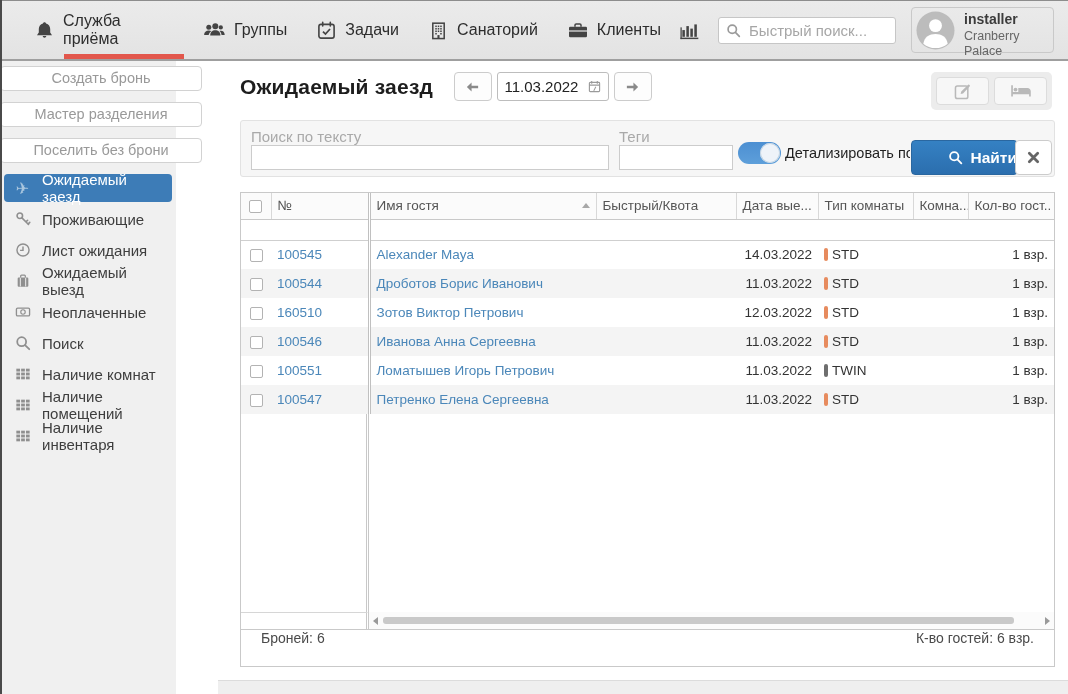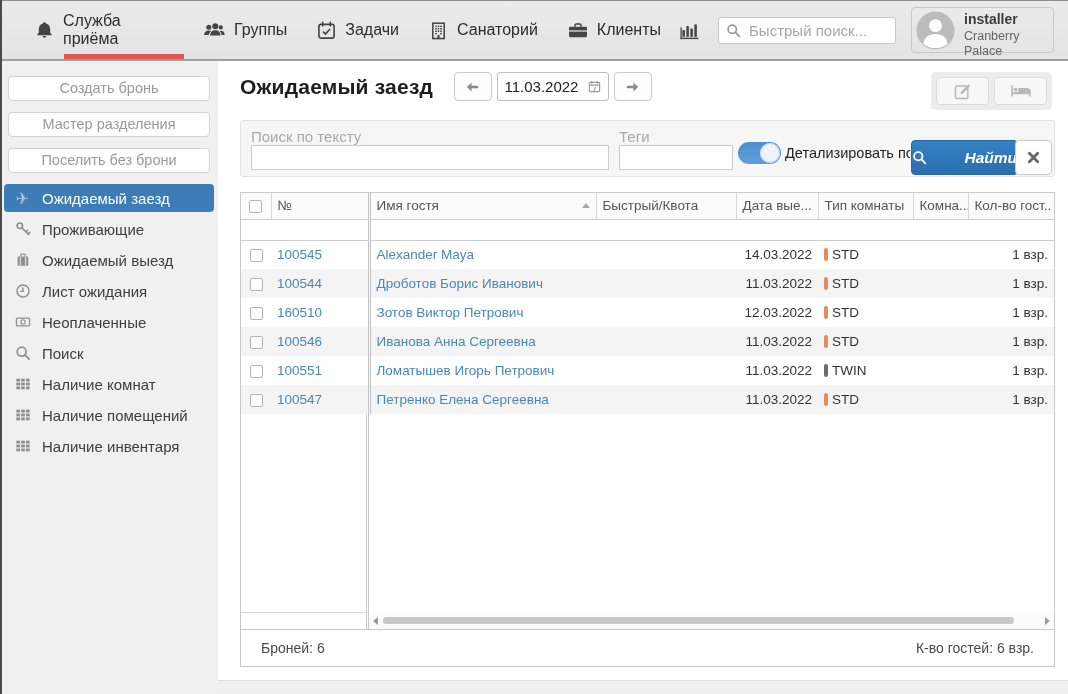--- a/index.html
+++ b/index.html
@@ -32,21 +32,21 @@
     font-family:Liberation Sans, sans-serif;
   }
   .quick-search input::placeholder { color:#a6a6a6; }
   .qs-icon { position:absolute; left:8px; top:6px; color:#9a9a9a; display:flex; }
   .user-box { display:flex; gap:9px; border:1px solid #c9c9c9; border-radius:4px; padding:3px 12px 3px 4px; height:46px; cursor:pointer; }
   .user-meta { line-height:1.25; }
   .user-name { font-size:14px; font-weight:bold; color:#3c3c3c; }
   .user-hotel { font-size:12.5px; color:#666; }
 
   
-  .sidebar { position:absolute; top:61px; left:0; bottom:0; width:218px; background:#f0f0f0; padding-top:15px; z-index:10; }
+  .sidebar { position:absolute; top:61px; left:0; bottom:0; width:176px; background:#f0f0f0; padding-top:5px; z-index:10; }
   .side-btn {
     display:block; width:202px; margin:0 auto 11px; height:25px; line-height:23px;
     background:#fff; border:1px solid #d2d2d2; border-radius:4px;
     color:#999; font-size:14.5px; text-align:center; cursor:pointer;
   }
   .side-menu { margin-top:9px; }
   .side-item { display:flex; align-items:center; gap:10px; margin:0 4px 3px; padding:0 9px; height:28px; border-radius:4px; font-size:15px; color:#3e3e3e; cursor:pointer; }
   .side-item .s-icon { width:19px; flex:none; display:flex; justify-content:center; align-items:center; color:#8f8f8f; font-size:16px; }
   .side-item.active { background:#3d7cb7; color:#fff; }
   .side-item.active .s-icon { color:#a9c6de; }
@@ -65,21 +65,21 @@
   .filter-panel { position:absolute; top:59px; left:22px; width:815px; height:57px; background:#f6f6f6; border:1px solid #e2e2e2; border-radius:3px; }
   .f-label { position:absolute; font-size:15px; color:#a9a9a9; white-space:nowrap; }
   .lab-text { left:10px; top:7px; }
   .lab-tags { left:378px; top:7px; }
   .f-input { position:absolute; height:25px; border:1px solid #ccc; background:#fff; font-size:14px; padding:0 6px; outline:none; font-family:inherit; color:#333; }
   .inp-text { left:10px; top:24px; width:358px; }
   .inp-tags { left:378px; top:24px; width:114px; }
   .toggle { position:absolute; left:497px; top:21px; width:43px; height:22px; border-radius:12px; background:linear-gradient(#4c8fd2,#5e9fda); cursor:pointer; }
   .toggle .knob { position:absolute; right:1px; top:1px; width:20px; height:20px; border-radius:50%; background:#eef3f9; box-shadow:inset 0 0 0 1px #c2d4e4; }
   .toggle-label { position:absolute; left:544px; top:24px; width:125px; font-size:14.5px; color:#1f1f1f; white-space:nowrap; overflow:hidden; }
-  .find-btn { position:absolute; left:670px; top:19px; width:107px; height:35px; background:linear-gradient(#3581c3,#2b6eae); border:1px solid #2a67a0; border-radius:4px; color:#fff; font-size:15.5px; font-weight:bold; display:flex; align-items:center; justify-content:space-between; gap:8px; cursor:pointer; font-family:inherit;font-style:italic; }
+  .find-btn { position:absolute; left:670px; top:19px; width:107px; height:35px; background:linear-gradient(#3581c3,#2b6eae); border:1px solid #2a67a0; border-radius:4px; color:#fff; font-size:15.5px; font-weight:bold; display:flex; align-items:center; justify-content:flex-end; gap:8px; cursor:pointer; font-family:inherit; }
   .clear-btn { position:absolute; left:774px; top:19px; width:37px; height:35px; background:#fff; border:1px solid #ccc; border-radius:4px; display:flex; align-items:center; justify-content:center; cursor:pointer; }
 
   
   .grid-panel { position:absolute; top:131px; left:22px; width:815px; bottom:27px; border:1px solid #c9c9c9; background:#fff; display:flex; flex-direction:column; }
   table.grid { border-collapse:collapse; table-layout:fixed; width:813px; font-size:13.5px; }
   .grid th {
     height:26px; background:#fbfbfb; border-right:1px solid #d8d8d8; border-bottom:1px solid #c9c9c9;
     font-weight:normal; color:#555; text-align:left; padding:0 6px; white-space:nowrap; overflow:hidden; font-size:13.5px;
   }
   .grid th:nth-child(2) { border-right:none; }
@@ -102,21 +102,21 @@
   .grid-empty { flex:1; display:flex; }
   .frozen-spacer { width:128px; border-right:3px double #c8c8c8; }
   .hscroll { height:17px; display:flex; flex:none; }
   .hscroll .frozen-box { width:128px; height:100%; background:#fff; border-right:3px double #c8c8c8; border-top:1px solid #d6d6d6; }
   .hscroll .bar-area { flex:1; display:flex; align-items:center; padding:0 4px; gap:3px; background:#fbfbfb; }
   .tri { width:0; height:0; cursor:pointer; }
   .tri.left { border-top:4px solid transparent; border-bottom:4px solid transparent; border-right:5px solid #9a9a9a; }
   .tri.right { border-top:4px solid transparent; border-bottom:4px solid transparent; border-left:5px solid #9a9a9a; }
   .track { flex:1; height:8px; position:relative; }
   .thumb { position:absolute; left:2px; right:28px; top:0; height:7px; background:#c9c9c9; border-radius:3px; cursor:grab; }
-  .grid-footer { height:37px; flex:none; border-top:1px solid #c9c9c9; display:flex; align-items:center; justify-content:space-between; padding:0 20px; font-size:14px; color:#4a4a4a; background:#fff; }
+  .grid-footer { height:37px; flex:none; border-top:1px solid #c9c9c9; display:flex; justify-content:space-between; padding:0 20px; font-size:14px; color:#4a4a4a; background:#fff; }
   .bottom-strip { position:absolute; left:0; right:0; bottom:0; height:14px; background:#efefef; border-top:1px solid #dcdcdc; }
   svg { display:block; }
 </style>
 </head>
 <body>
 
 <div class="page">
   <div class="window-edge"></div>
 
   <div class="topbar">
@@ -236,36 +236,36 @@
         <span class="s-icon">
           <svg viewBox="0 0 18 18" width="16" height="16" fill="none" stroke="#8f8f8f" stroke-width="1.8">
               <circle cx="5.4" cy="5.4" r="3.1"></circle>
               <path d="M7.8 7.8l7.4 7.4M12.3 12.3l1.9-1.9M14.7 14.7l1.9-1.9" stroke-linecap="round"></path>
             </svg>
         </span>
         <span>Проживающие</span>
       </div>
       <div class="side-item">
         <span class="s-icon">
+          <svg viewBox="0 0 18 18" width="16" height="16" fill="none" stroke="#8f8f8f" stroke-width="1.6">
+              <circle cx="9" cy="9" r="6.8"></circle>
+              <path d="M9 5.2v4.2H5.7"></path>
+            </svg>
+        </span>
+        <span>Лист ожидания</span>
+      </div>
+      <div class="side-item">
+        <span class="s-icon">
           <svg viewBox="0 0 18 18" width="16" height="16">
               <path fill="none" stroke="#8f8f8f" stroke-width="1.4" d="M6.4 5V3.5c0-.6.4-1 1-1h3.2c.6 0 1 .4 1 1V5"></path>
               <rect x="3" y="5.2" width="12" height="10.3" rx="1.2" fill="#8f8f8f"></rect>
               <path stroke="#f0f0f0" stroke-width="1.1" d="M6 5.6v9.5M12 5.6v9.5"></path>
             </svg>
         </span>
         <span>Ожидаемый выезд</span>
-      </div>
-      <div class="side-item">
-        <span class="s-icon">
-          <svg viewBox="0 0 18 18" width="16" height="16" fill="none" stroke="#8f8f8f" stroke-width="1.6">
-              <circle cx="9" cy="9" r="6.8"></circle>
-              <path d="M9 5.2v4.2H5.7"></path>
-            </svg>
-        </span>
-        <span>Лист ожидания</span>
       </div>
       <div class="side-item">
         <span class="s-icon">
           <svg viewBox="0 0 18 18" width="16" height="16" fill="none" stroke="#8f8f8f">
               <rect x="1.6" y="4.6" width="14.8" height="8.8" rx="1.4" stroke-width="1.5"></rect>
               <circle cx="9" cy="9" r="2.5" stroke-width="1.3"></circle>
             </svg>
         </span>
         <span>Неоплаченные</span>
       </div>

